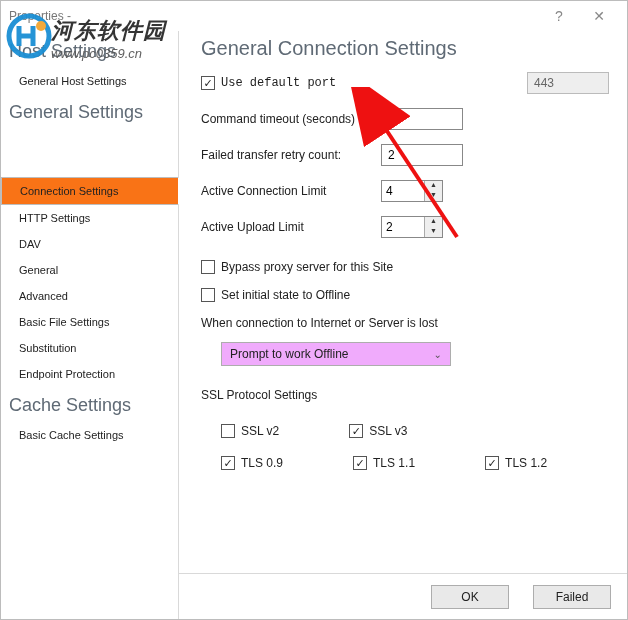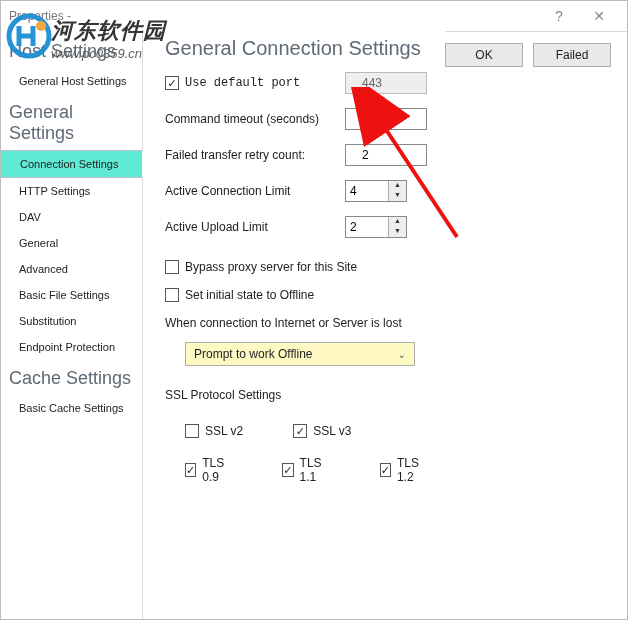--- a/index.html
+++ b/index.html
@@ -5,42 +5,42 @@
   * { box-sizing: border-box; margin: 0; padding: 0; }
   html, body { width: 628px; height: 620px; font-family: "Segoe UI", Tahoma, sans-serif; font-size: 12px; color: #222; background: #fff; overflow: hidden; }
   .window { width: 628px; height: 620px; border: 1px solid #bcbcbc; background: #fff; display: flex; flex-direction: column; position: relative; }
   .titlebar { height: 30px; display: flex; align-items: center; padding: 0 8px; color: #777; font-size: 12px; }
   .titlebar .spacer { flex: 1; }
   .titlebar .tbtn { width: 40px; height: 22px; display: flex; align-items: center; justify-content: center; color: #888; font-size: 14px; }
   .body { flex: 1; display: flex; min-height: 0; }
   .sidebar { width: 178px; border-right: 1px solid #d9d9d9; padding-top: 2px; }
   .sb-header { font-size: 18px; color: #5f6a75; padding: 8px 10px 6px 8px; font-weight: 400; }
   .sb-item { font-size: 11px; color: #222; padding: 7px 10px 7px 18px; cursor: default; }
-  .sb-item.selected { border: 1px solid #bdbdbd; border-right: 1px solid #fff; margin-right: -1px; background: #5eead4; }
-  .main { flex: 1; display: flex; flex-direction: row; min-height: 0; }
+  .sb-item.selected { border: 1px solid #bdbdbd; border-right: 1px solid #fff; margin-right: -1px; background: #f97316; margin-top: 48px; }
+  .main { flex: 1; display: flex; flex-direction: column; min-height: 0; }
   .main-scroll { flex: 1; padding: 6px 18px 6px 22px; overflow: hidden; }
   .page-title { font-size: 20px; color: #5f6a75; font-weight: 400; margin-bottom: 12px; }
   .row { display: flex; align-items: center; margin-bottom: 14px; }
   .row .lab { width: 180px; font-size: 12px; }
   .row.checkrow .lab { width: auto; font-family: Liberation Mono, monospace; }
-  input[type="text"].txt { height: 22px; width: 82px; padding: 1px 16px; border: 1px solid #888; font-size: 12px; background: #fff; }
+  input[type="text"].txt { height: 22px; width: 82px; padding: 1px 6px; border: 1px solid #888; font-size: 12px; background: #fff; }
   input[type="text"].txt.dis { background: #eee; color: #666; border-color: #bbb; }
   .spin { display: flex; border: 1px solid #888; height: 22px; width: 62px; }
   .spin input { border: none; width: 42px; padding: 0 4px; font-size: 12px; }
   .spin .btns { width: 18px; border-left: 1px solid #aaa; display: flex; flex-direction: column; }
   .spin .btns div { flex: 1; font-size: 7px; line-height: 8px; text-align: center; color: #333; background: #eee; }
   .chk { width: 14px; height: 14px; border: 1px solid #555; margin-right: 6px; display: inline-flex; align-items: center; justify-content: center; font-size: 11px; line-height: 11px; background: #fff; }
   .chk.on::before { content: "✓"; color: #222; }
   .subhead { font-size: 12px; margin: 6px 0 12px 0; }
-  .select { height: 24px; width: 230px; border: 1px solid #adadad; background: #fef9c3; display: flex; align-items: center; padding: 0 8px; margin-left: 20px; }
+  .select { height: 24px; width: 230px; border: 1px solid #adadad; background: #f0abfc; display: flex; align-items: center; padding: 0 8px; margin-left: 20px; }
   .select .sval { flex: 1; }
   .select .car { font-size: 10px; color: #555; }
-  .ssl-cols { display: flex; gap: 50px; margin-bottom: 18px; margin-left: 20px; }
+  .ssl-cols { display: flex; gap: 70px; margin-bottom: 18px; margin-left: 20px; }
   .ssl-cols .c { display: flex; align-items: center; }
-  .footer { height: 46px; border-top: 1px solid #d9d9d9; display: flex; align-items: center; justify-content: flex-end; padding-right: 16px; gap: 10px; }
+  .footer { height: 46px; border-top: 1px solid #d9d9d9; display: flex; align-items: center; justify-content: flex-end; padding-right: 16px; gap: 24px; }
   .btn { width: 78px; height: 24px; border: 1px solid #adadad; background: #e9e9e9; font-size: 12px; text-align: center; line-height: 22px; }
 
   
   .wm { position: absolute; left: 8px; top: 15px; width: 160px; pointer-events: none; opacity: 0.95; font-style: italic; }
   .wm .big { font-size: 22px; font-weight: 700; color: #2b2b2b; letter-spacing: 1px; }
   .wm .url { font-size: 13px; color: #595959; }
   .wm svg { position: absolute; left: -4px; top: -4px; }
 
   
   .arrow-ov { position: absolute; left: 196px; top: 86px; pointer-events: none; }

